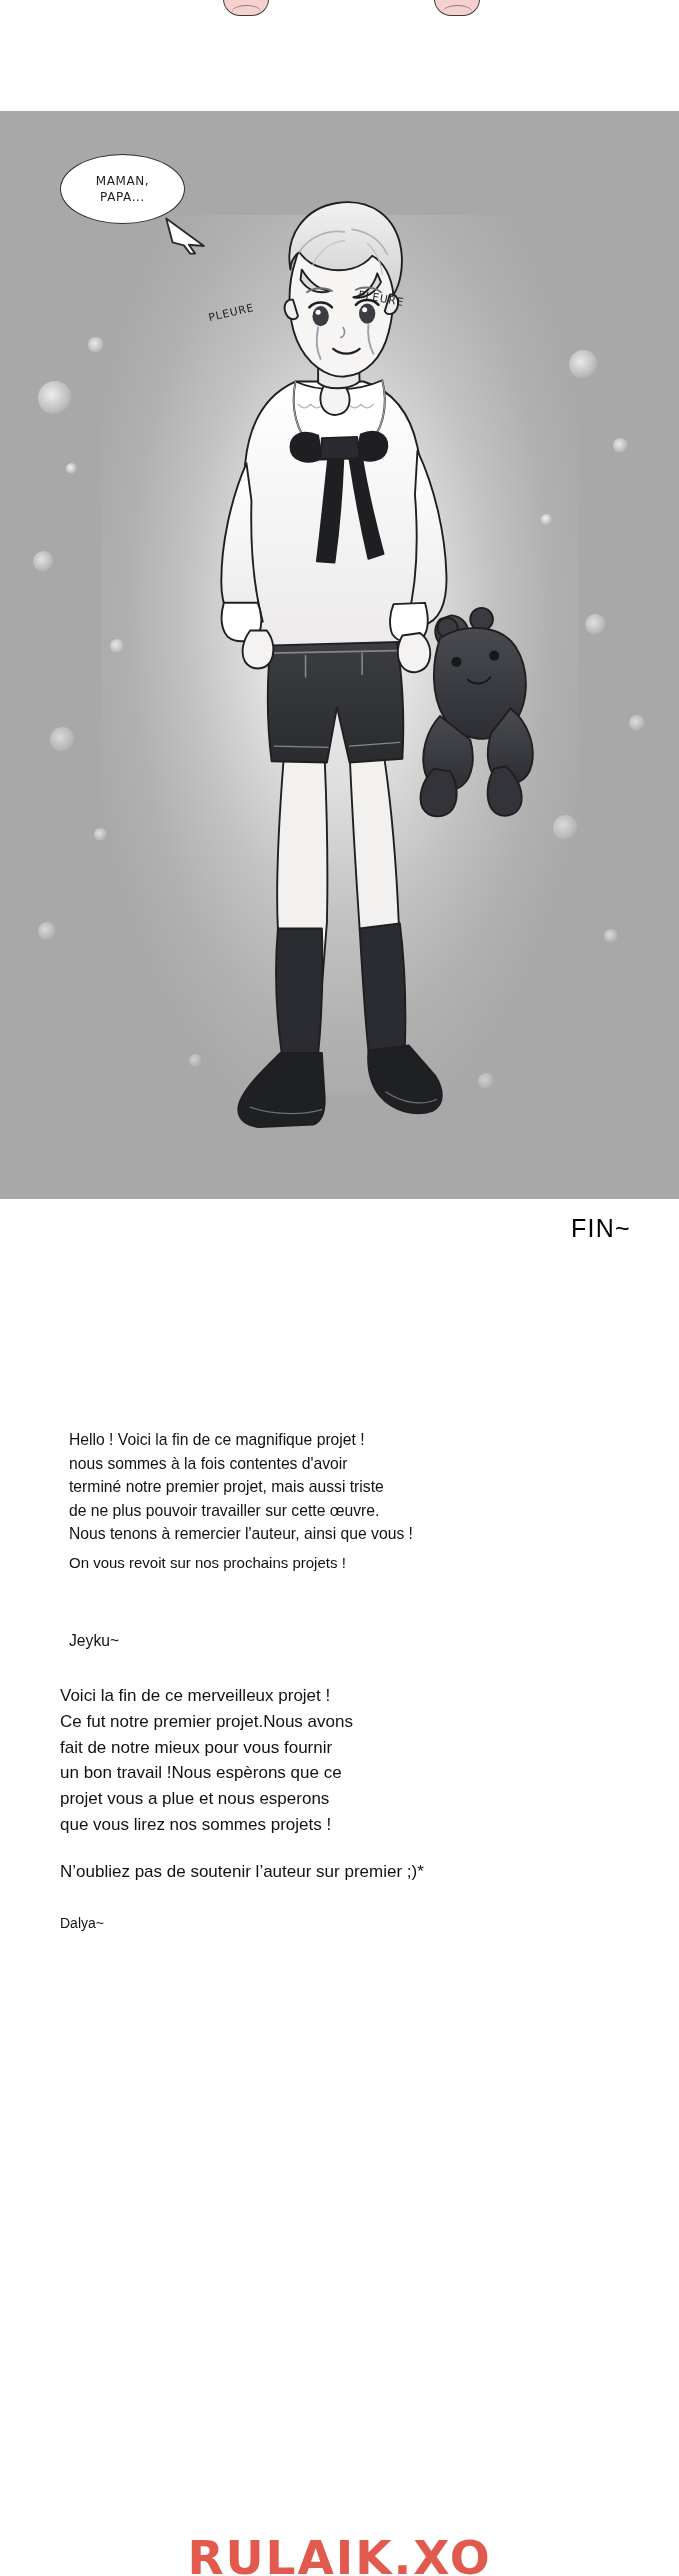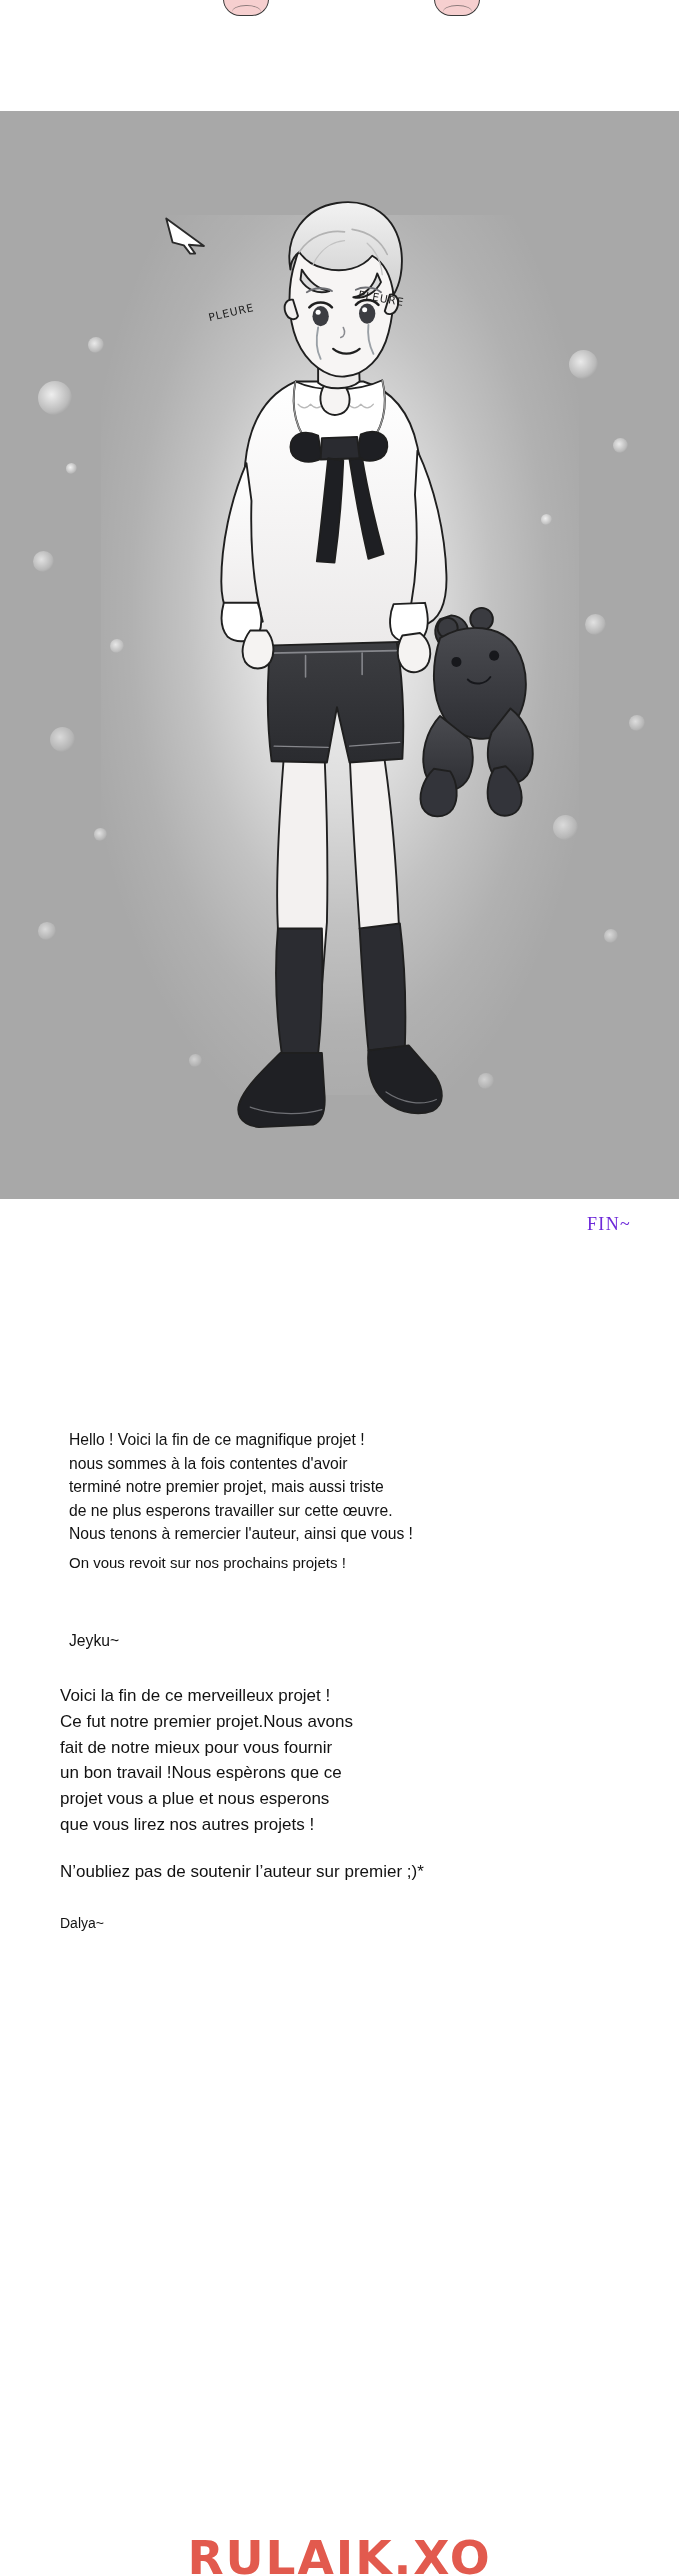--- a/index.html
+++ b/index.html
@@ -117,24 +117,24 @@
   .sfx.right { left: 358px; top: 181px; transform: rotate(10deg); }
 
   
   .char { position: absolute; left: 0; top: 0; width: 679px; height: 1088px; z-index: 4; }
 
   
   .fin {
     position: absolute;
     right: 48px;
     top: 1214px;
-    font-family: Liberation Serif, serif;
-    font-size: 18px;
+    font-family: Liberation Sans, sans-serif;
+    font-size: 25px;
     letter-spacing: 1.3px;
-    color: #6d28d9;
+    color: #000000;
   }
 
   
   .notes {
     position: absolute;
     left: 0; top: 1428px;
     width: 679px;
   }
   .note {
     color: #121212;
@@ -218,20 +218,24 @@
     <div class="bokeh" style="left:569px; top:239px;  width:29px;  height:29px;  opacity:.8;"></div>
     <div class="bokeh" style="left:613px; top:327px;  width:15px;  height:15px;  opacity:.8;"></div>
     <div class="bokeh" style="left:541px; top:403px;  width:11.3px;  height:11.3px;  opacity:.85;"></div>
     <div class="bokeh" style="left:585px; top:503px;  width:21.4px;  height:21.4px;  opacity:.7;"></div>
     <div class="bokeh" style="left:629px;top:604px;  width:16.4px;  height:16.4px;  opacity:.65;"></div>
     <div class="bokeh" style="left:553px; top:704px; width:25px;  height:25px;  opacity:.6;"></div>
     <div class="bokeh" style="left:604px; top:818px; width:14px;  height:14px;  opacity:.6;"></div>
     <div class="bokeh" style="left:189px; top:943px; width:12.6px;  height:12.6px;  opacity:.5;"></div>
     <div class="bokeh" style="left:478px; top:962px; width:16.4px;  height:16.4px;  opacity:.5;"></div>
 
+    <div class="bubble">
+      <span class="bubble-text">MAMAN,
+PAPA...</span>
+    </div>
     <svg class="bubble-tail" viewBox="0 0 70 60">
       <path d="M2 2 L62 46 L38 44 L48 58 L40 58 L30 45 L12 40 Z" fill="#ffffff" stroke="#2b2b2b" stroke-width="3" stroke-linejoin="round"></path>
     </svg>
 
     <div class="sfx left">PLEURE</div>
     <div class="sfx right">PLEURE</div>
 
     <svg class="char" viewBox="0 0 1080 1730">
       <defs>
         <linearGradient id="hairG" x1="0" y1="0" x2="0" y2="1">
@@ -349,29 +353,29 @@
 
   </div>
 </div>
 
 <div class="fin">FIN~</div>
 
 <div class="notes">
   <div class="note note-a">Hello ! Voici la fin de ce magnifique projet !
 nous sommes à la fois contentes d'avoir
 terminé notre premier projet, mais aussi triste
-de ne plus esperons travailler sur cette œuvre.
+de ne plus pouvoir travailler sur cette œuvre.
 Nous tenons à remercier l'auteur, ainsi que vous !</div>
   <div class="note note-a-mid">On vous revoit sur nos prochains projets !</div>
   <div class="note note-a-sign">Jeyku~</div>
 
   <div class="note note-b">Voici la fin de ce merveilleux projet !
 Ce fut notre premier projet.Nous avons
 fait de notre mieux pour vous fournir
 un bon travail !Nous espèrons que ce
 projet vous a plue et nous esperons
-que vous lirez nos autres projets !</div>
+que vous lirez nos sommes projets !</div>
   <div class="note note-b-mid">N’oubliez pas de soutenir l’auteur sur premier ;)*</div>
   <div class="note note-b-sign">Dalya~</div>
 </div>
 
 <div class="watermark">RULAIK.XO</div>
 
 
 </body></html>

